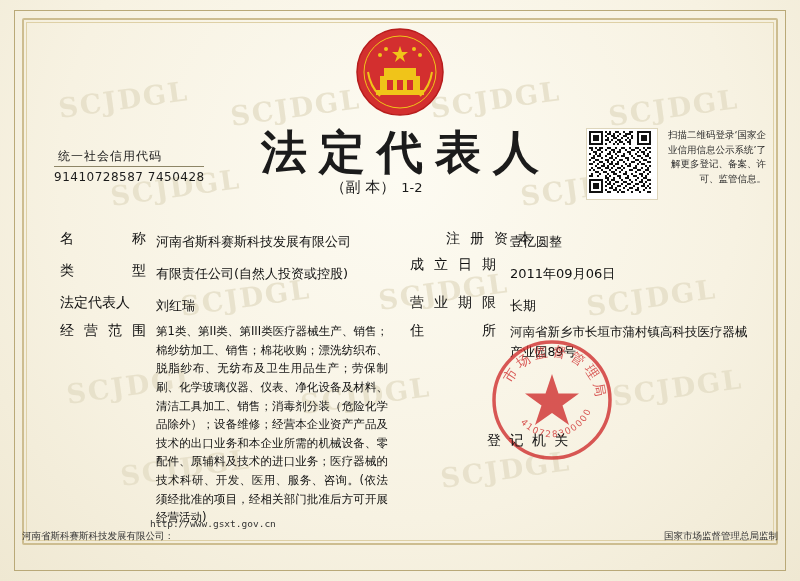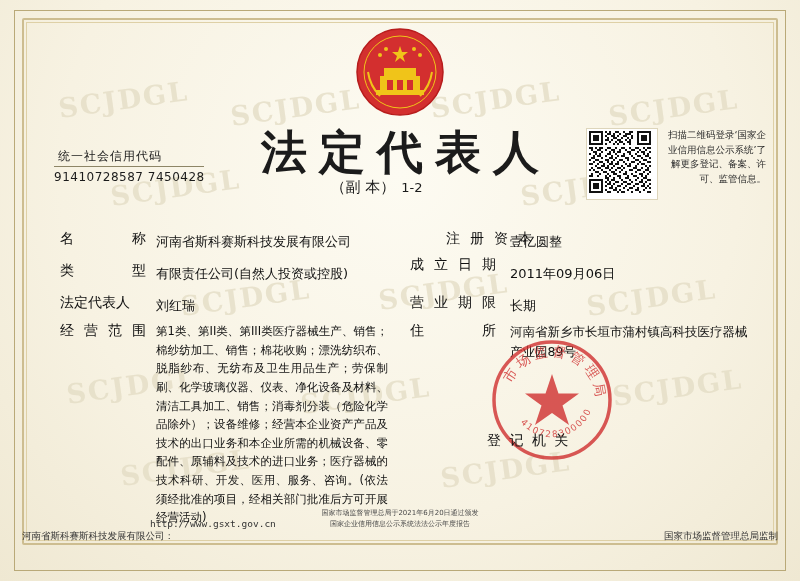--- a/index.html
+++ b/index.html
@@ -598,21 +598,17 @@
       </text>
       <path id="sealArcBottom" d="M 22,70 A 42,42 0 0 0 102,70" fill="none"></path>
       <text font-size="9" fill="#cf2b2b" font-family="'DejaVu Sans','Liberation Sans',sans-serif" letter-spacing="1.5">
         <textPath href="#sealArcBottom" startOffset="16%">4107283000000</textPath>
       </text>
     </svg>
   </div>
 
   <div class="registry">登 记 机 关</div>
 
-  <div class="footer-note">
-    <div>国家市场监督管理总局于2021年6月20日通过颁发</div>
-    <div>国家企业信用信息公示系统法法公示年度报告</div>
-  </div>
   <div class="footer-url">http://www.gsxt.gov.cn</div>
   <div class="footer-left">河南省斯科赛斯科技发展有限公司：</div>
   <div class="footer-right">国家市场监督管理总局监制</div>
 
 </div>
 
 </body></html>

